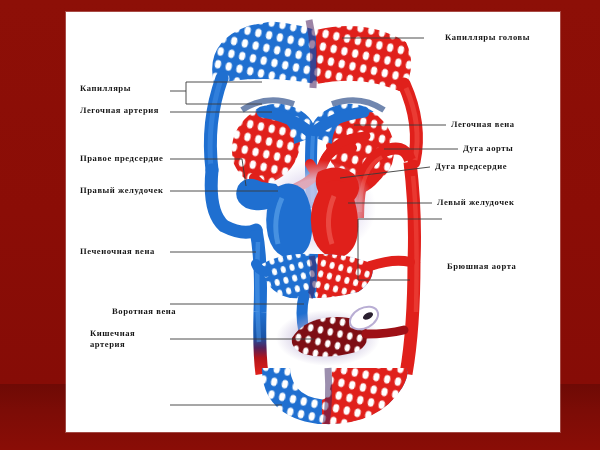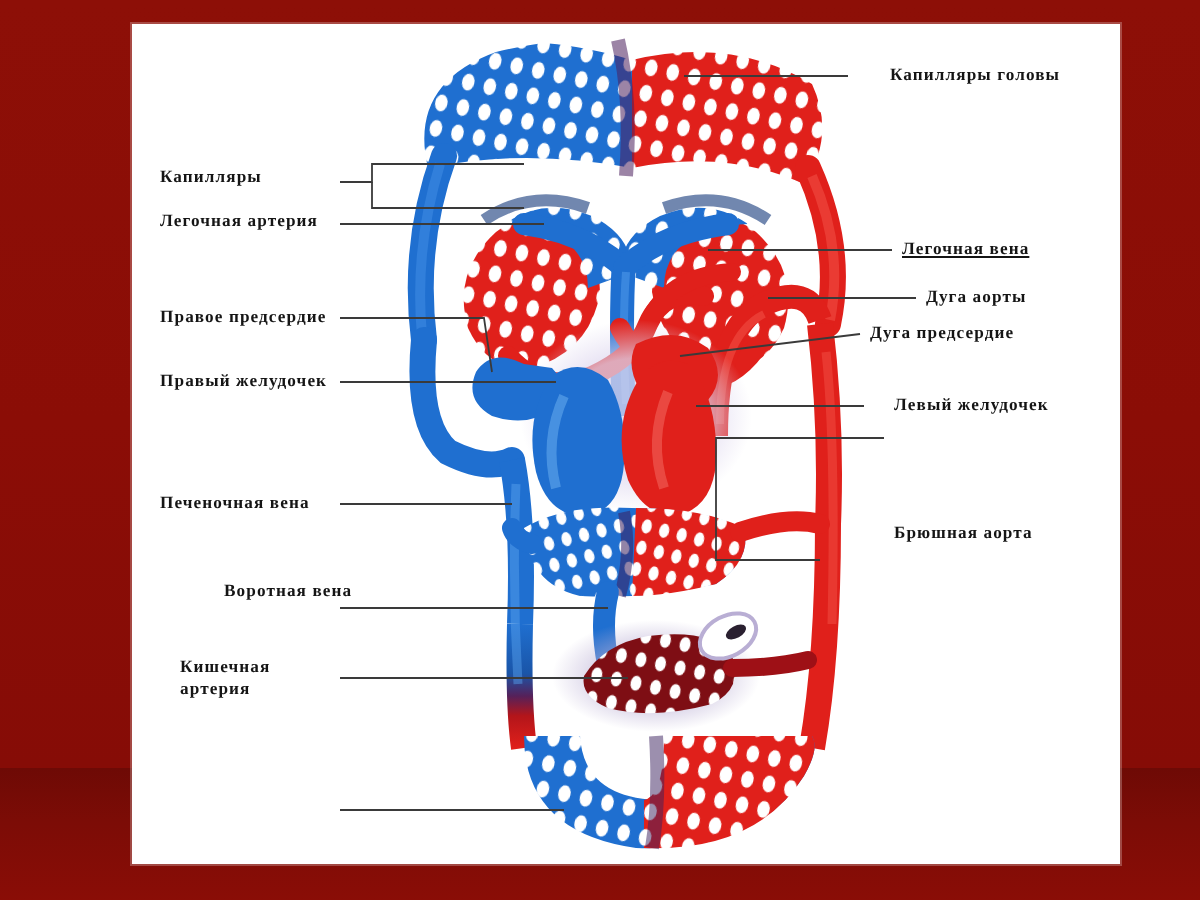--- a/index.html
+++ b/index.html
@@ -273,32 +273,32 @@
     <div class="lbl" style="left:14px; top:71px;">Капилляры</div>
 
     <div class="lbl" style="left:14px; top:93px;">Легочная артерия</div>
 
     <div class="lbl" style="left:14px; top:141px;">Правое предсердие</div>
 
     <div class="lbl" style="left:14px; top:173px;">Правый желудочек</div>
 
     <div class="lbl" style="left:14px; top:234px;">Печеночная вена</div>
 
-    <div class="lbl" style="left:14px; top:278px;padding-left:32px;">Воротная вена</div>
+    <div class="lbl" style="left:14px; top:294px;padding-left:32px;">Воротная вена</div>
 
     <div class="lbl c" style="left:24px; top:316px; width:76px;">Кишечная
 артерия</div>
 
 
     <div class="lbl" style="left:363px; top:20px;padding-left:16px;">Капилляры головы</div>
 
-    <div class="lbl" style="left:385px; top:107px;text-decoration:underline;">Легочная вена</div>
+    <div class="lbl" style="left:385px; top:107px;">Легочная вена</div>
 
     <div class="lbl" style="left:397px; top:131px;text-align:center;">Дуга аорты</div>
 
     <div class="lbl" style="left:369px; top:149px;">Дуга предсердие</div>
 
-    <div class="lbl" style="left:381px; top:185px;text-align:center;">Левый желудочек</div>
+    <div class="lbl" style="left:371px; top:185px;text-align:center;">Левый желудочек</div>
 
     <div class="lbl" style="left:381px; top:201px;margin-top:48px;">Брюшная аорта</div>
 
   </div>
 </div>
 
 </body></html>

